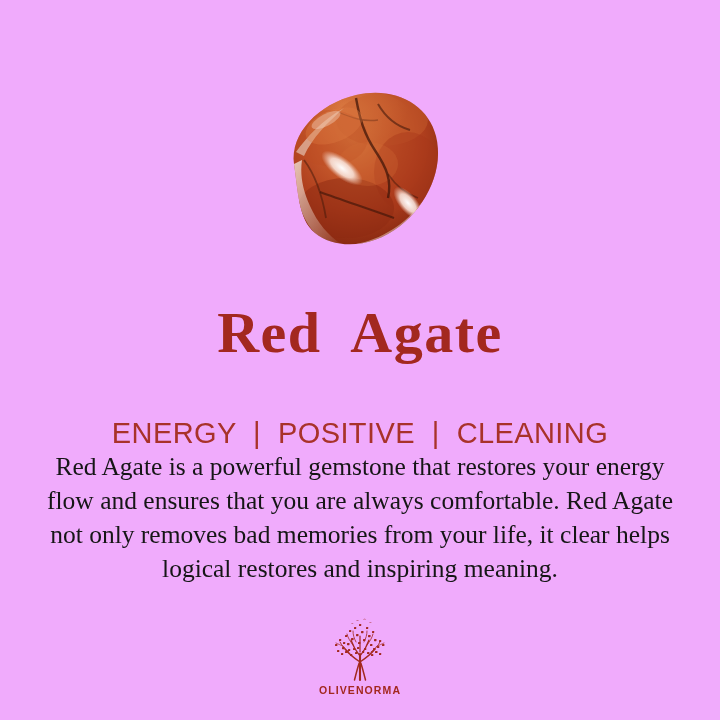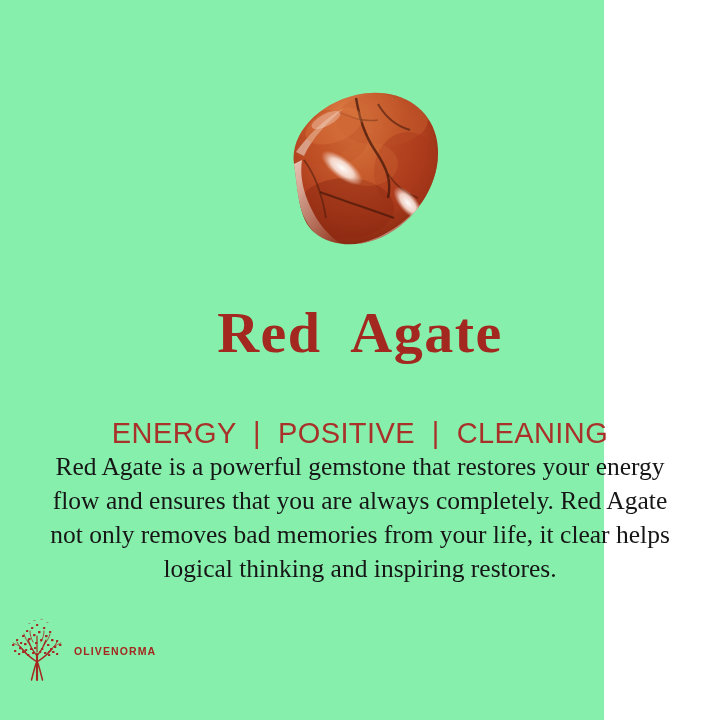--- a/index.html
+++ b/index.html
@@ -10,23 +10,23 @@
   body {
     width: 720px;
     height: 720px;
     overflow: hidden;
     font-family: "Liberation Serif", serif;
     -webkit-font-smoothing: antialiased;
   }
 
   .page {
     position: relative;
-    width: 604px;
+    width: 720px;
     height: 720px;
-    background: #86efac;
+    background: #f0abfc;
   }
 
   
   .gem-wrap {
     position: absolute;
     left: 0;
     top: 62px;
     width: 720px;
     height: 212px;
     display: flex;
@@ -85,21 +85,21 @@
   }
   .desc-line { display: block; white-space: pre; }
 
   
   .logo {
     position: absolute;
     left: 0;
     top: 618px;
     width: 720px;
     display: flex;
-    flex-direction: row;
+    flex-direction: column;
     align-items: center;
   }
   .logo-mark {
     display: block;
     width: 74px;
     height: 64px;
   }
   .logo-word {
     margin-top: 2px;
     font-family: "Liberation Sans", sans-serif;
@@ -186,23 +186,23 @@
       </g>
     </svg>
   </div>
 
   <div class="title">Red  Agate</div>
 
   <div class="keywords">ENERGY  |  POSITIVE  |  CLEANING</div>
 
   <div class="desc">
     <span class="desc-line">Red Agate is a powerful gemstone that restores your energy</span>
-    <span class="desc-line">flow and ensures that you are always completely. Red Agate</span>
+    <span class="desc-line">flow and ensures that you are always comfortable. Red Agate</span>
     <span class="desc-line">not only removes bad memories from your life, it clear helps</span>
-    <span class="desc-line">logical thinking and inspiring restores.</span>
+    <span class="desc-line">logical restores and inspiring meaning.</span>
   </div>
 
   <div class="logo">
     <svg class="logo-mark" viewBox="0 0 74 64">
       <g stroke="#a3281f" stroke-width="0.85" fill="none" stroke-linecap="round">
 
         <path d="M37 62 L37 36" stroke-width="2.1"></path>
         <path d="M31.5 62 C33 56, 34.5 50, 36.2 45" stroke-width="1.5"></path>
         <path d="M42.5 62 C41 56, 39.5 50, 37.8 45" stroke-width="1.5"></path>
 

